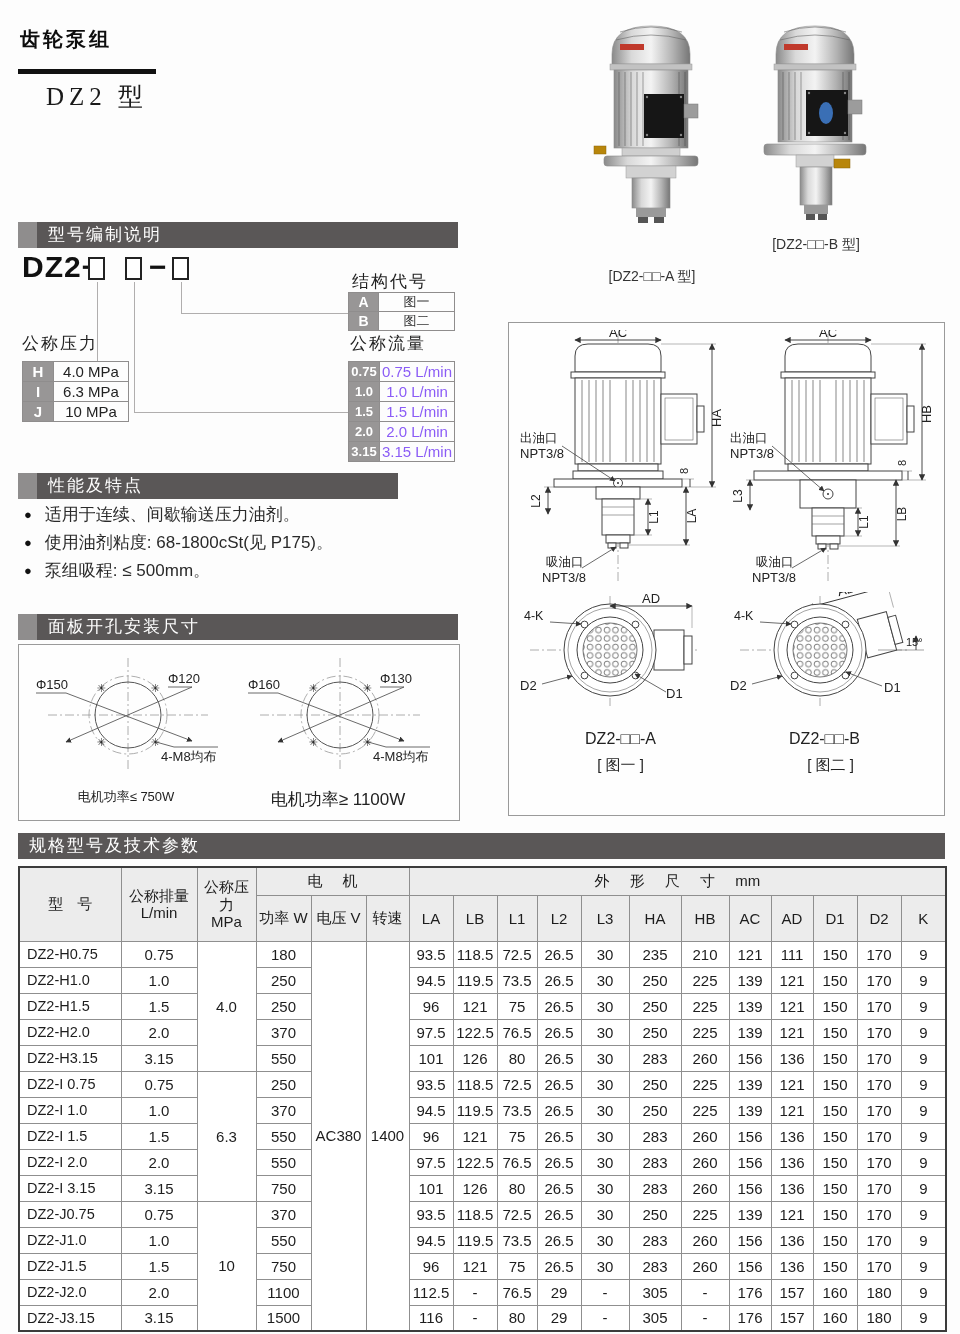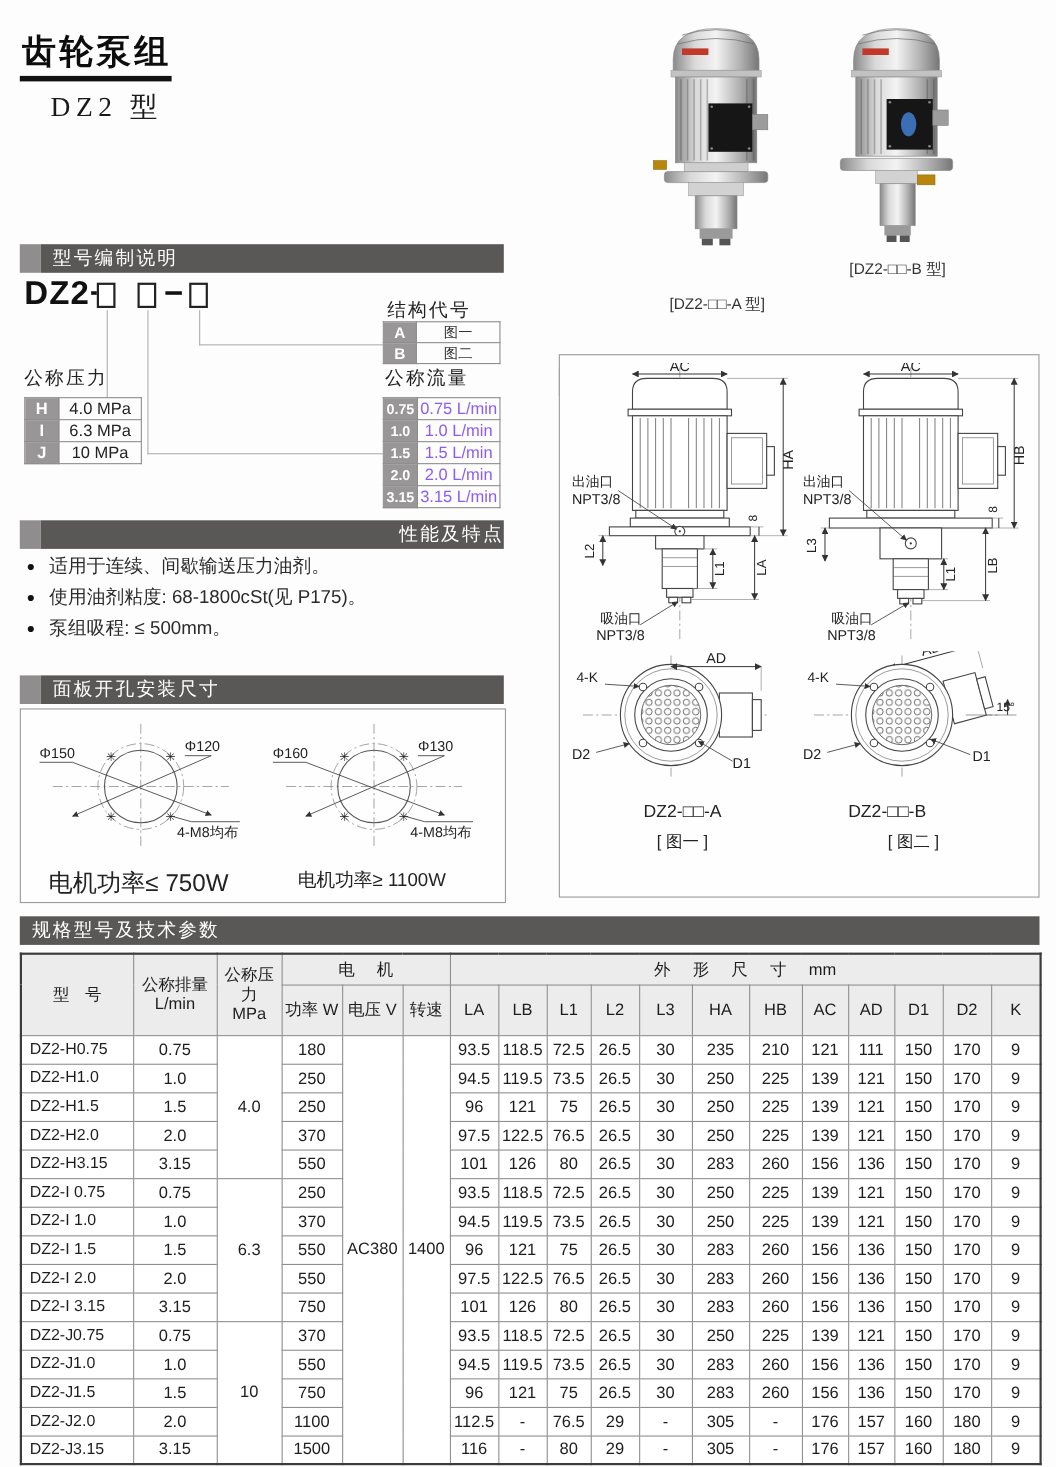--- a/index.html
+++ b/index.html
@@ -1,21 +1,21 @@
 <!DOCTYPE html>
 <html><head>
 <meta charset="utf-8">
 <style>
   * { margin:0; padding:0; box-sizing:border-box; }
   html,body { background:#ffffff; }
   body { font-family:"Liberation Sans","DejaVu Sans",sans-serif; color:#222; }
   .canvas { position:relative; width:960px; height:1334px; background:#fdfdfd; overflow:hidden; }
 
   
-  .page-title { position:absolute; left:20px; top:26px; font-size:31px; font-weight:900; letter-spacing:3px; color:#0d0d0d; }
+  .page-title { position:absolute; left:20px; top:26px; font-size:20px; font-weight:900; letter-spacing:3px; color:#0d0d0d; }
   .title-underline { position:absolute; left:18px; top:69px; width:138px; height:5px; background:#111; }
   .page-subtitle { position:absolute; left:46px; top:80px; font-size:25px; font-family:"Liberation Serif","DejaVu Serif",serif; letter-spacing:5px; color:#1a1a1a; }
 
   
   .section-bar { position:absolute; height:26px; display:flex; }
   .section-bar .accent { width:19px; height:26px; background:#8f8d8d; }
   .section-bar .bar-label { flex:1; background:#5a5757; color:#fff; font-size:17px; letter-spacing:2px; line-height:26px; padding-left:11px; }
 
   
   .photo { position:absolute; width:118px; height:210px; }
@@ -224,21 +224,21 @@
           <td class="code">2.0</td>
           <td class="val">2.0  L/min</td>
         </tr>
     <tr>
           <td class="code">3.15</td>
           <td class="val">3.15 L/min</td>
         </tr>
   </tbody>
     </table>
 
-  <div class="section-bar" style="left:18px;top:473px;width:440px;text-align:right;">
+  <div class="section-bar" style="left:18px;top:473px;width:380px;">
     <span class="accent"></span>
     <span class="bar-label">性能及特点</span>
   </div>
   <div class="feature-item" style="top:503px;">
       <span class="dot">●</span>
       <span>适用于连续、间歇输送压力油剂。</span>
     </div>
   <div class="feature-item" style="top:531px;">
       <span class="dot">●</span>
       <span>使用油剂粘度: 68-1800cSt(见 P175)。</span>
@@ -267,21 +267,21 @@
     <g font-size="11">
       <text x="73" y="42" text-anchor="middle">✳</text>
         <text x="127" y="42" text-anchor="middle">✳</text>
       <text x="73" y="96" text-anchor="middle">✳</text>
         <text x="127" y="96" text-anchor="middle">✳</text>
     </g>
     <text x="8" y="39" font-size="13">Φ150</text>
     <text x="140" y="33" font-size="13">Φ120</text>
     <text x="133" y="111" font-size="13">4-M8均布</text>
   </svg>
-  <div class="diagram-caption" style="left:20px;top:788px;width:212px;font-size:22px;">电机功率≤ 750W</div>
+  <div class="diagram-caption" style="left:20px;top:788px;width:212px;font-size:13px;">电机功率≤ 750W</div>
 
   <svg style="position:absolute;left:240px;top:650px;" width="200" height="138" viewBox="0 0 200 138">
     <line x1="20" y1="65" x2="180" y2="65" class="cl"></line>
     <line x1="100" y1="8" x2="100" y2="122" class="cl"></line>
     <circle cx="100" cy="65" r="39" class="cl"></circle>
     <circle cx="100" cy="65" r="33" fill="none" stroke="#555" stroke-width="1"></circle>
     <line x1="38" y1="43" x2="164" y2="91" class="ldr" marker-end="url(#arr)"></line>
     <line x1="164" y1="37" x2="38" y2="92" class="ldr" marker-end="url(#arr)"></line>
     <line x1="8" y1="43" x2="38" y2="43" class="ldr"></line>
     <line x1="140" y1="37" x2="164" y2="37" class="ldr"></line>
@@ -482,21 +482,21 @@
     <line x1="150" y1="58" x2="196" y2="58" class="thin"></line>
     <line x1="188" y1="58" x2="188" y2="44" class="dim" marker-end="url(#arr)"></line>
     <text x="178" y="54" font-size="11">15°</text>
     <text x="6" y="28" font-size="12.5">4-K</text>
     <line x1="32" y1="30" x2="63" y2="32" class="ldr" marker-end="url(#arr)"></line>
     <text x="2" y="98" font-size="13">D2</text>
     <line x1="24" y1="92" x2="54" y2="84" class="ldr" marker-end="url(#arr)"></line>
     <text x="156" y="100" font-size="13">D1</text>
     <line x1="154" y1="94" x2="118" y2="80" class="ldr" marker-end="url(#arr)"></line>
   </svg>
-  <div class="diagram-caption" style="left:704px;top:730px;width:205px;font-size:16px;">DZ2-□□-B</div>
+  <div class="diagram-caption" style="left:722px;top:730px;width:205px;font-size:16px;">DZ2-□□-B</div>
   <div class="diagram-caption" style="left:728px;top:756px;width:205px;font-size:15px;">[ 图二 ]</div>
 
   <div class="section-bar" style="left:18px;top:833px;width:927px;flex-direction:column;">
     <span class="accent"></span>
     <span class="bar-label">规格型号及技术参数</span>
   </div>
 
   <table class="spec-table">
     <colgroup>
       <col style="width:102px">

